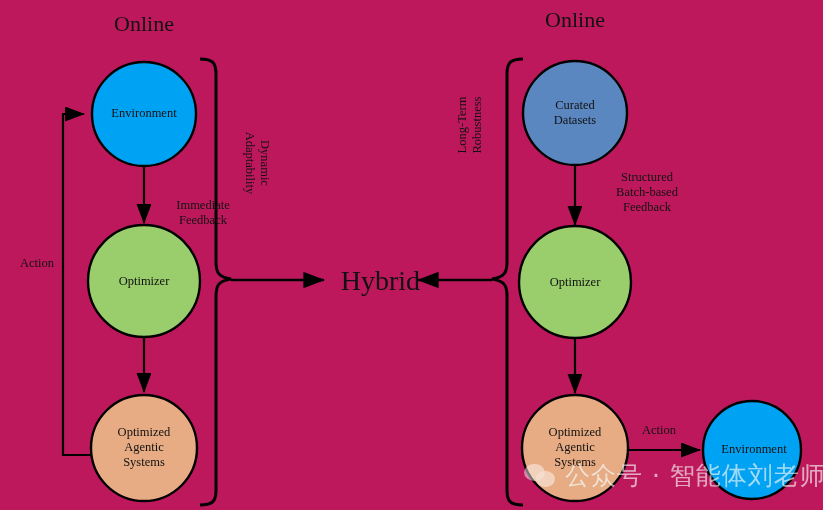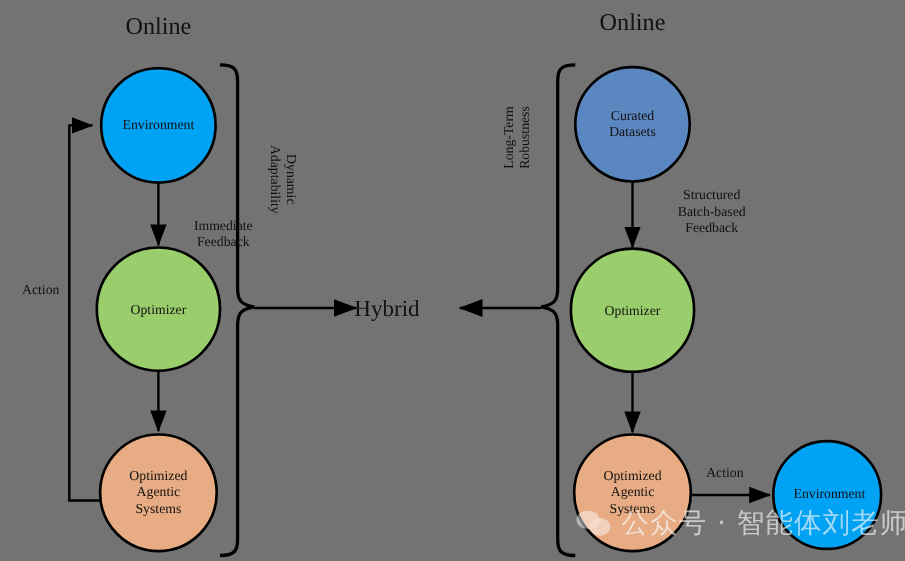--- a/index.html
+++ b/index.html
@@ -4,21 +4,21 @@
 <style>
   html, body {
     margin: 0;
     padding: 0;
     background: #ffffff;
   }
   #canvas {
     position: relative;
     width: 823px;
     height: 510px;
-    background: #737373;
+    background: #be185d;
     overflow: hidden;
     font-family: "Liberation Serif", "DejaVu Serif", serif;
   }
   svg.layer {
     position: absolute;
     left: 0;
     top: 0;
     width: 823px;
     height: 510px;
   }
@@ -44,24 +44,24 @@
     position: absolute;
     text-align: center;
     color: #111111;
     font-family: "Liberation Serif", "DejaVu Serif", serif;
     font-size: 12.5px;
     line-height: 15px;
     white-space: pre-line;
   }
   .hybrid-label {
     position: absolute;
-    text-align: left;
-    color: #111111;
-    font-family: "Liberation Serif", "DejaVu Serif", serif;
-    font-size: 21px;
+    text-align: right;
+    color: #111111;
+    font-family: "Liberation Serif", "DejaVu Serif", serif;
+    font-size: 28px;
     line-height: 25px;
   }
   .brace-label {
     position: absolute;
     color: #111111;
     font-family: "Liberation Serif", "DejaVu Serif", serif;
     font-size: 12.5px;
     line-height: 15px;
     white-space: pre-line;
     text-align: center;

